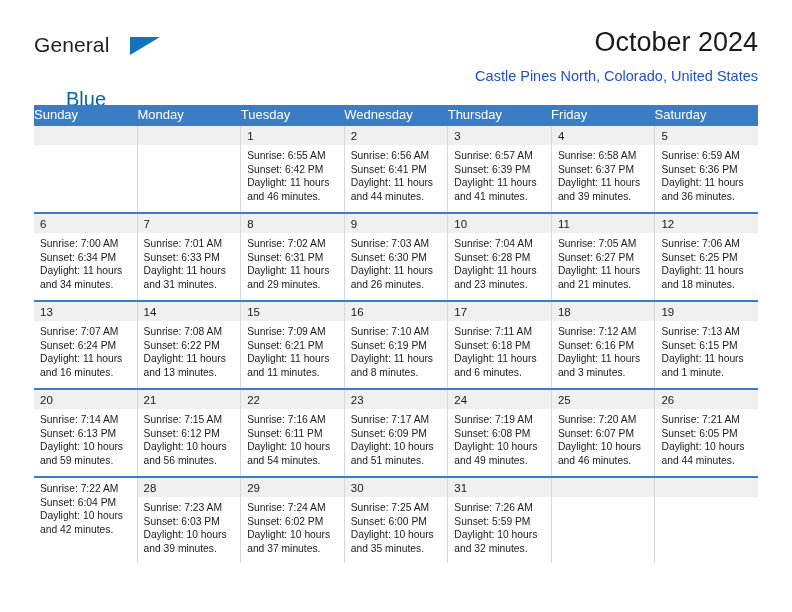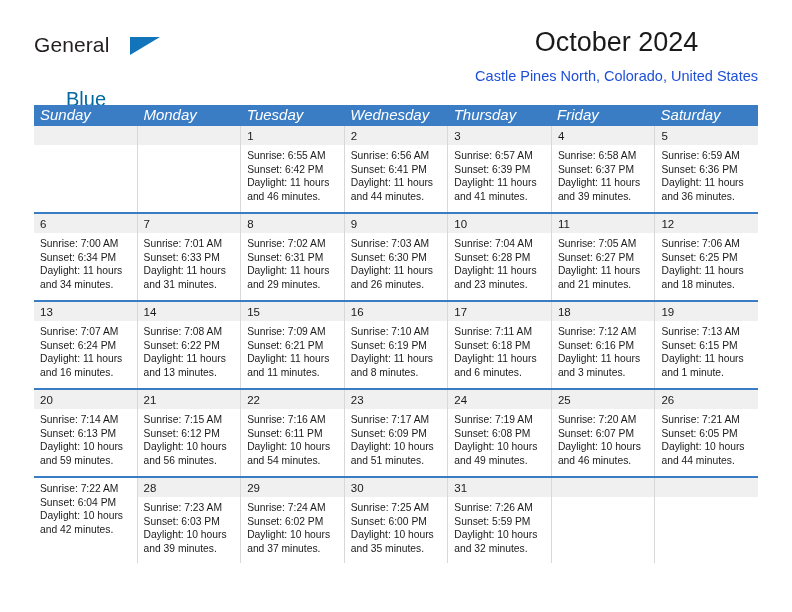--- a/index.html
+++ b/index.html
@@ -69,21 +69,20 @@
     top: 0;
     text-align: right;
   }
   .cal-title {
     font-size: 27px;
     color: #1a1a1a;
     line-height: 32px;
     font-weight: normal;
     margin: 0;
     white-space: nowrap;
-    text-align: center;
   }
   .cal-subtitle {
     font-size: 14.5px;
     color: #1d4ed8;
     line-height: 20px;
     margin: 8px 0 0 0;
     white-space: nowrap;
   }
 
   
@@ -94,27 +93,25 @@
     width: 724px;
   }
   .dow-row {
     display: flex;
     background: #3b7dc4;
     height: 19px;
   }
   .dow-cell {
     flex: 1 1 0;
     color: #ffffff;
-    font-size: 15px;
+    font-size: 13px;
     line-height: 19px;
-    padding-left: 6px;
     box-sizing: border-box;
     white-space: nowrap;
     overflow: hidden;
-    font-style: italic;
   }
   .week-row {
     display: flex;
     border-top: 2px solid #3b7dc4;
     height: 88px;
     box-sizing: border-box;
   }
   .week-row.last {
     border-bottom: 1px solid #ffffff;
   }

